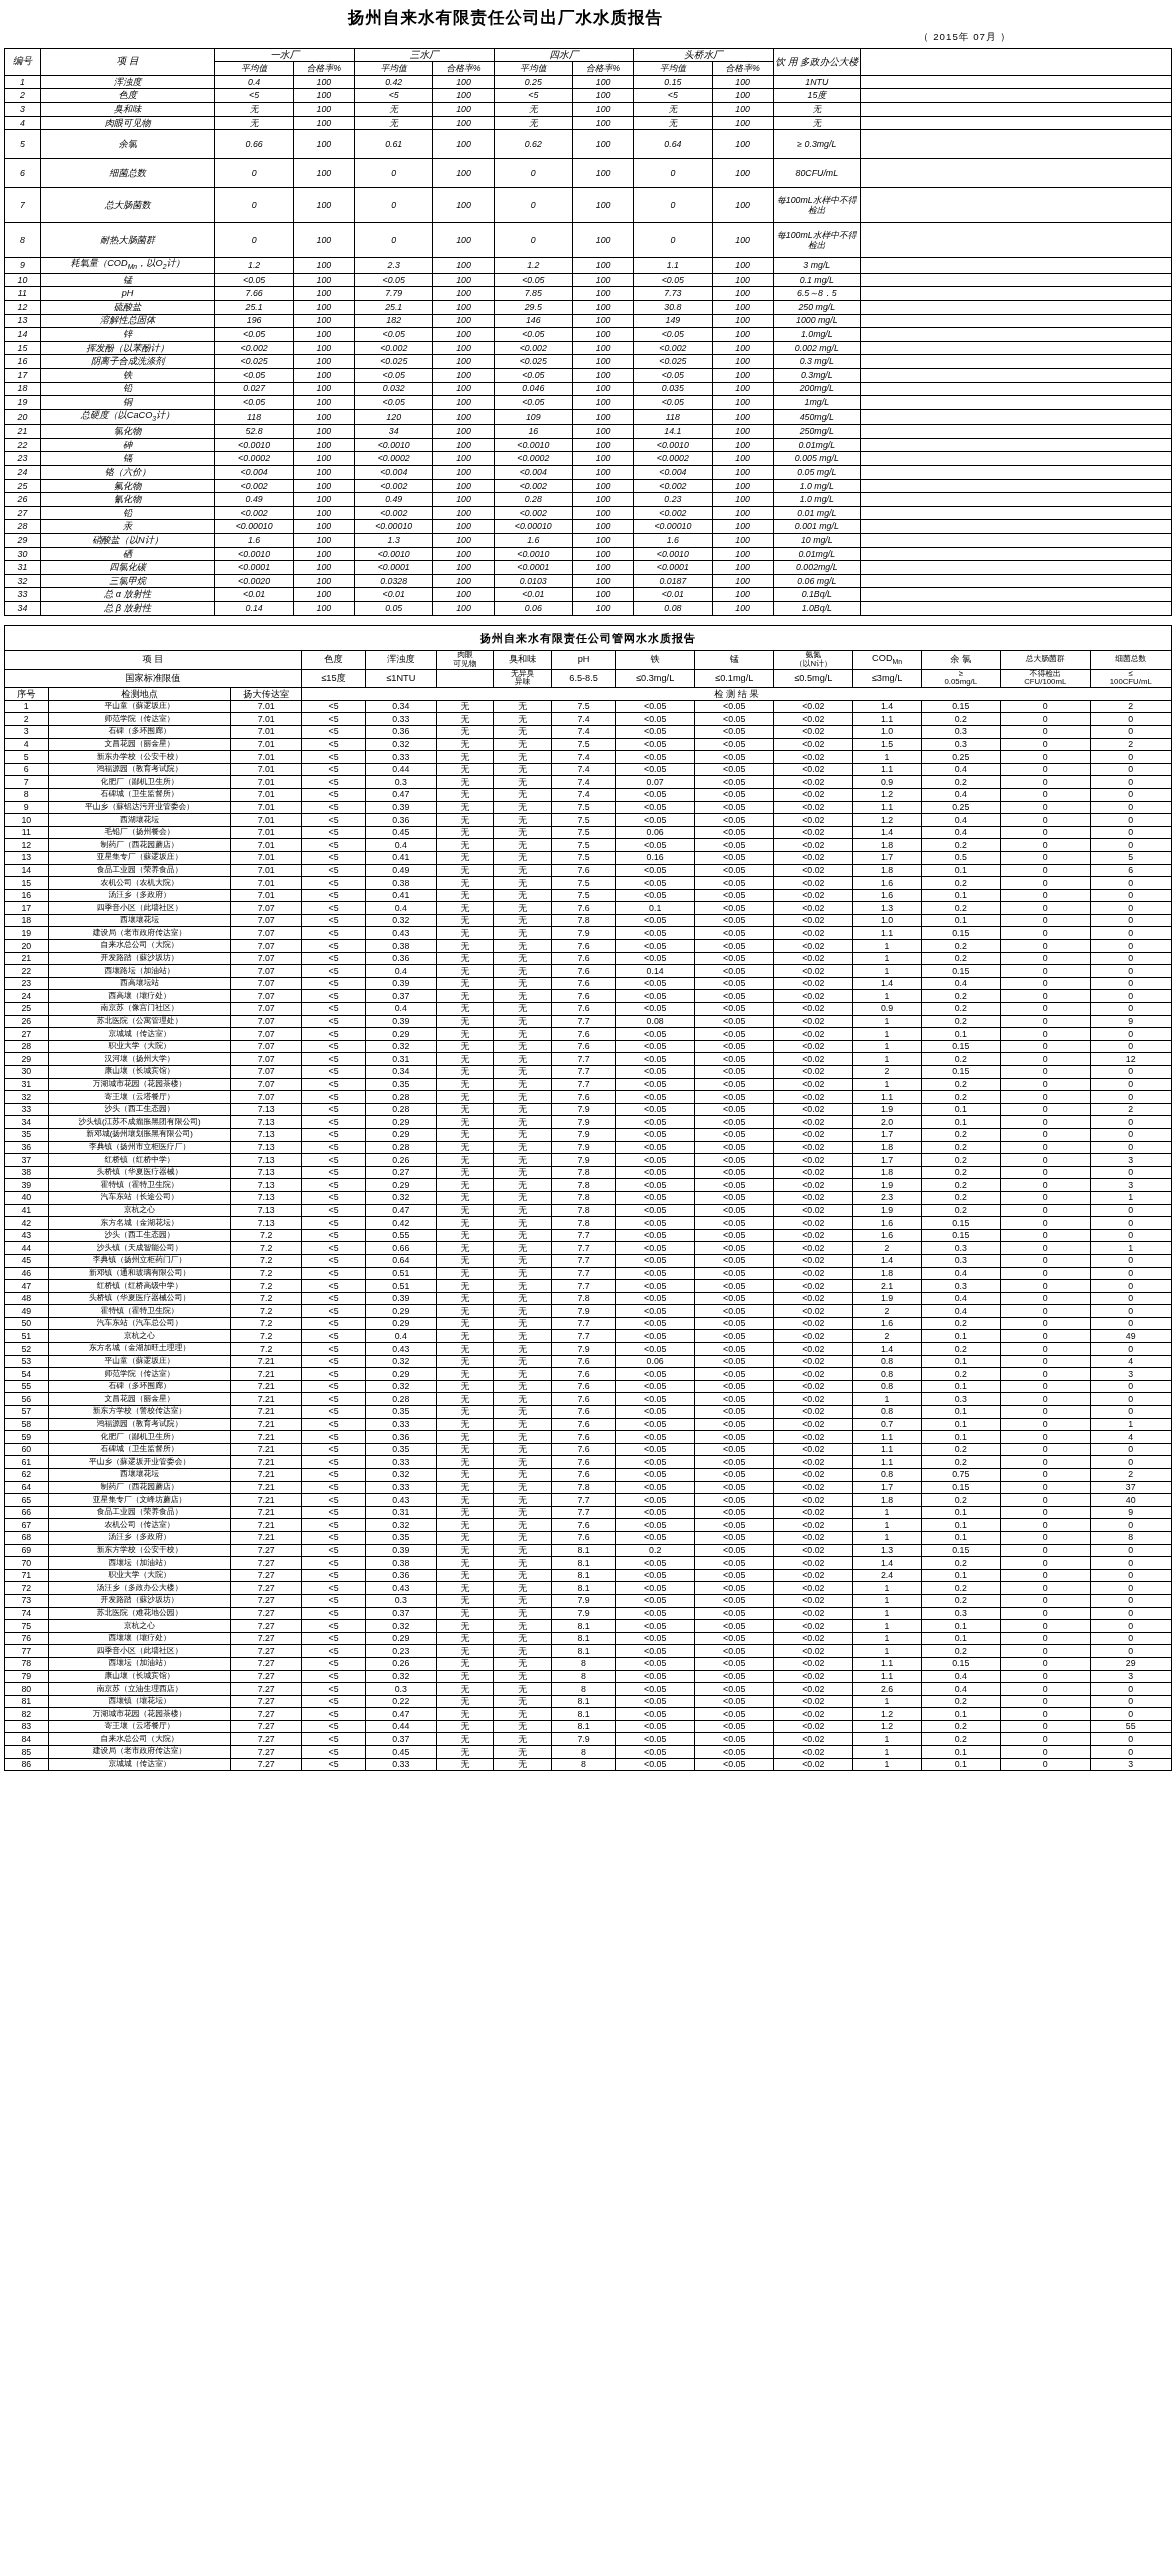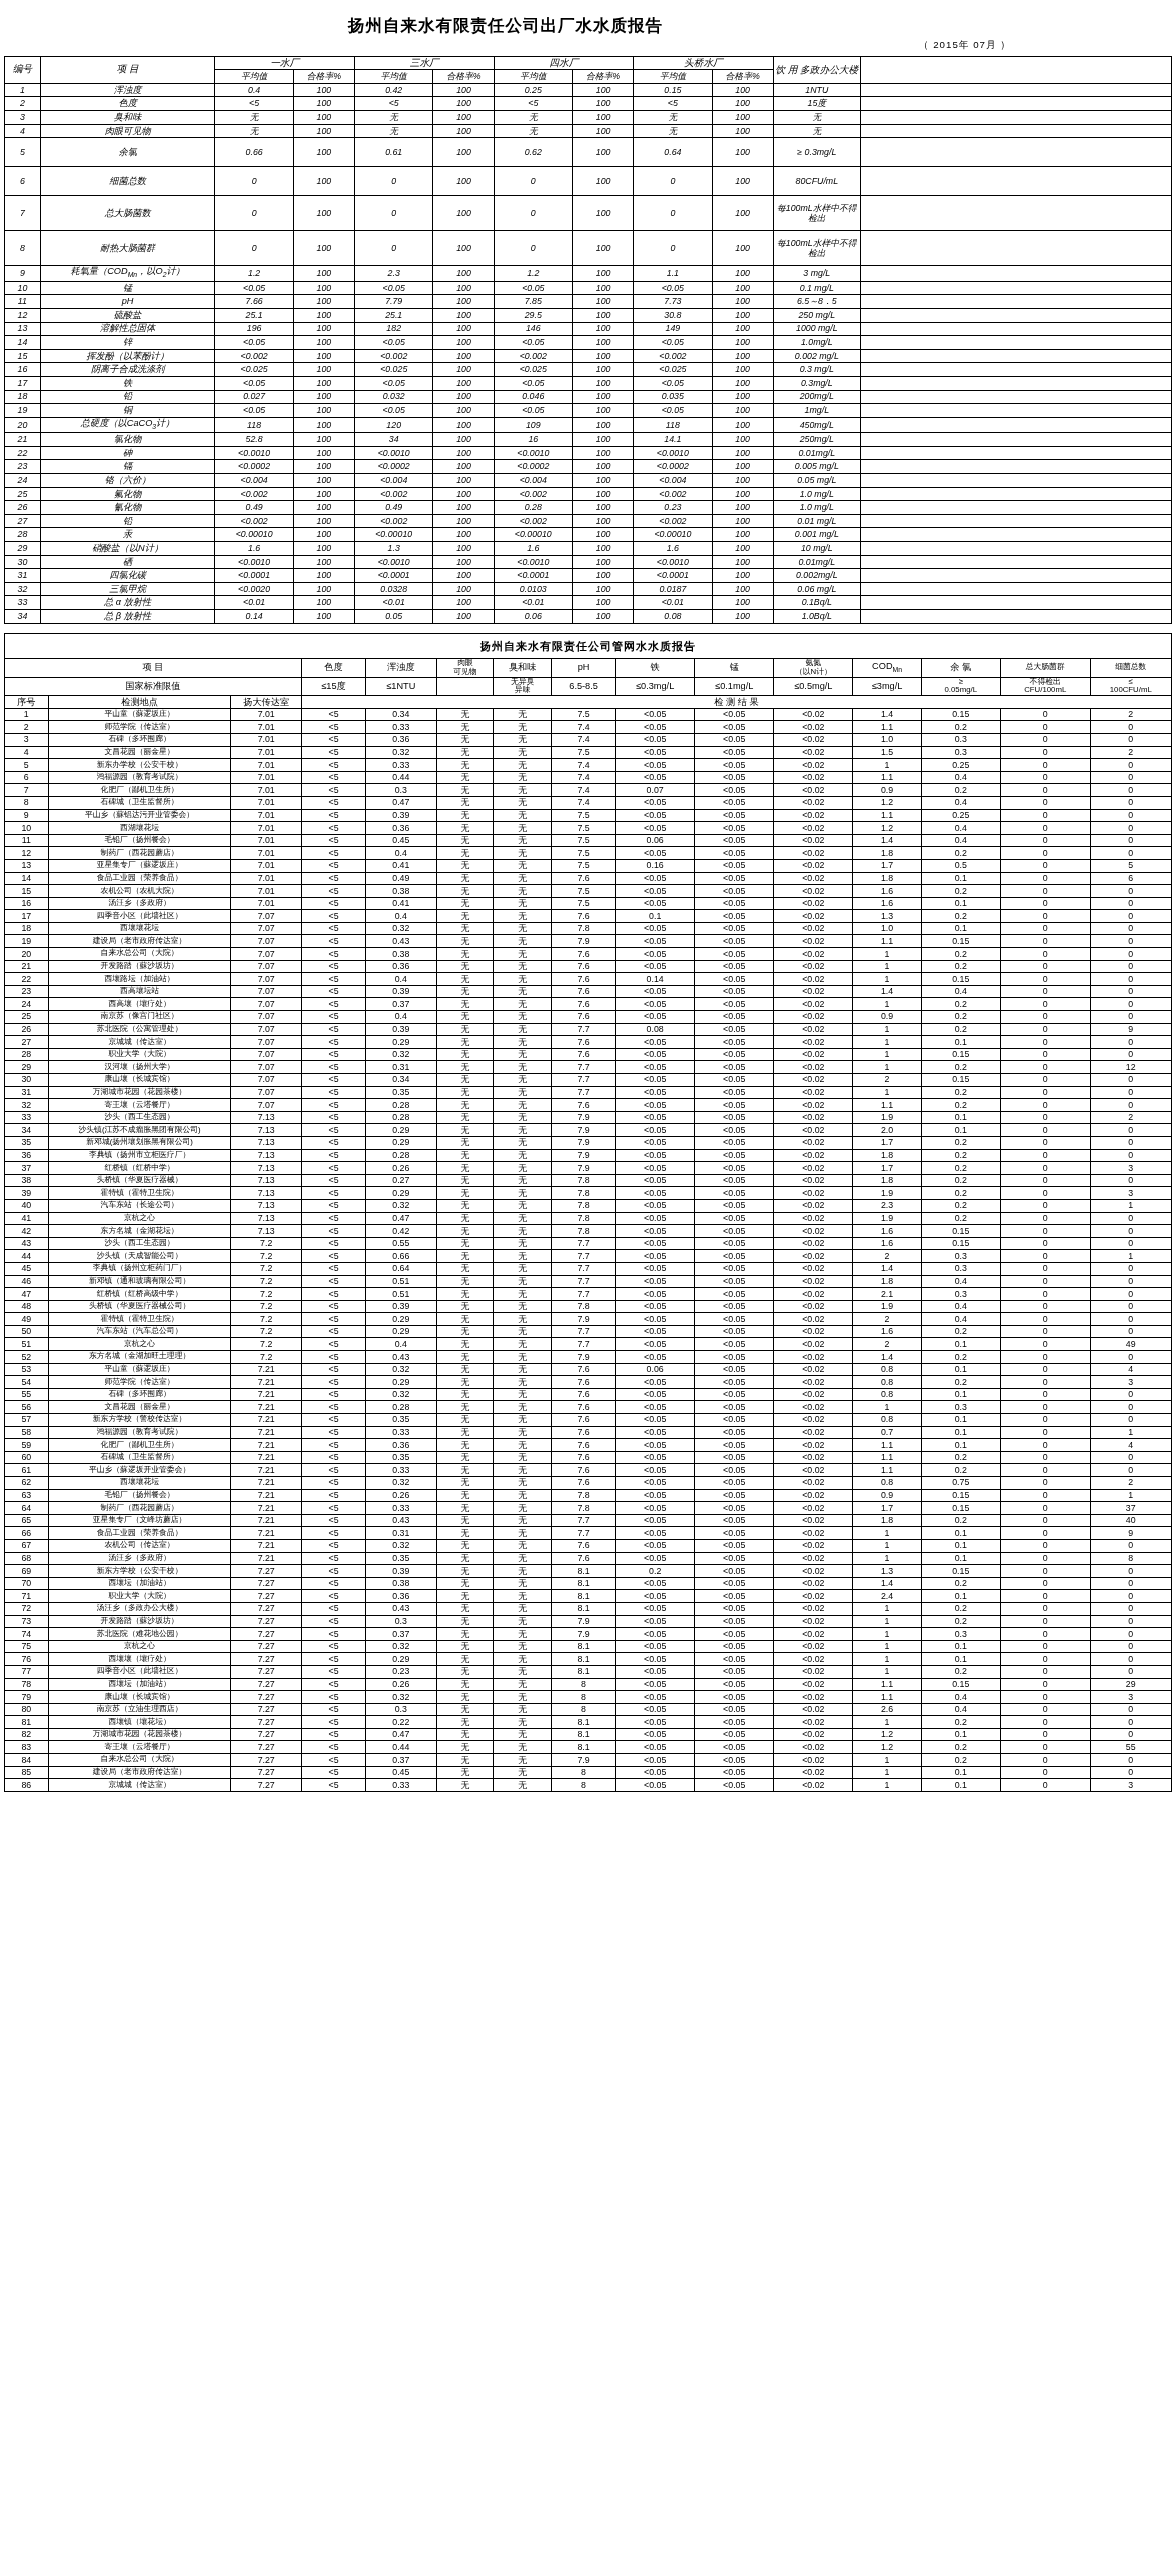--- a/index.html
+++ b/index.html
@@ -3,21 +3,21 @@
 <meta charset="utf-8">
 <style>
   * { box-sizing: border-box; }
   html, body { margin:0; padding:0; background:#fff; }
   body {
     width:1176px;
     font-family:"Liberation Sans","DejaVu Sans",sans-serif;
     color:#000;
     -webkit-font-smoothing:none;
   }
-  .page { width:1011px; padding:11px 0 0 0; }
+  .page { width:1011px; padding:3px 0 0 0; }
   .rpt-title {
     text-align:center;
     font-size:16.5px;
     font-weight:bold;
     letter-spacing:1px;
     padding:3.9px 0 1.9px 0;
   }
   .rpt-sub {
     text-align:right;
     font-size:9.7px;
@@ -1713,37 +1713,20 @@
           <td class="">7.6</td>
           <td class="">&lt;0.05</td>
           <td class="">&lt;0.05</td>
           <td class="">&lt;0.02</td>
           <td class="">0.8</td>
           <td class="">0.75</td>
           <td class="">0</td>
           <td class="">2</td>
         </tr>
         <tr>
-          <td class="">63</td>
-          <td class="site sm">毛铅厂（扬州餐会）</td>
-          <td class="">7.21</td>
-          <td class="">&lt;5</td>
-          <td class="">0.26</td>
-          <td class="">无</td>
-          <td class="">无</td>
-          <td class="">7.8</td>
-          <td class="">&lt;0.05</td>
-          <td class="">&lt;0.05</td>
-          <td class="">&lt;0.02</td>
-          <td class="">0.9</td>
-          <td class="">0.15</td>
-          <td class="">0</td>
-          <td class="">1</td>
-        </tr>
-        <tr>
           <td class="">64</td>
           <td class="site sm">制药厂（西花园蘑店）</td>
           <td class="">7.21</td>
           <td class="">&lt;5</td>
           <td class="">0.33</td>
           <td class="">无</td>
           <td class="">无</td>
           <td class="">7.8</td>
           <td class="">&lt;0.05</td>
           <td class="">&lt;0.05</td>

